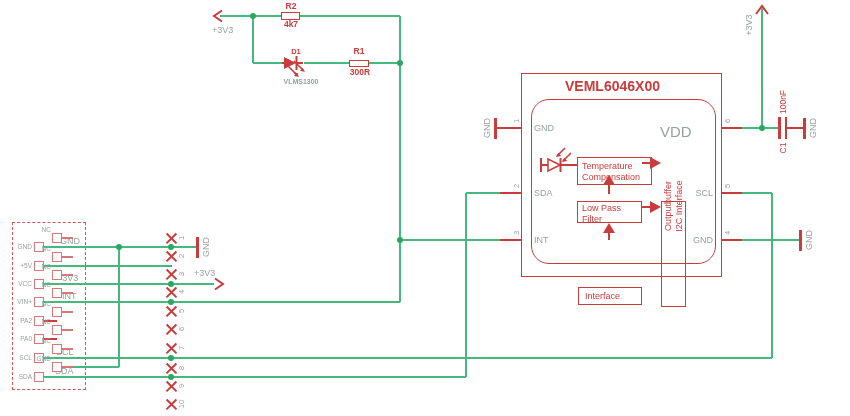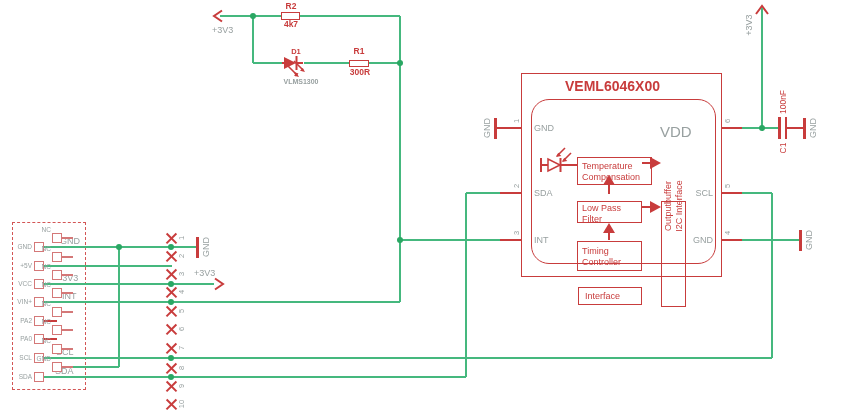--- a/index.html
+++ b/index.html
@@ -74,24 +74,20 @@
   <div class="txt redt" style="left:521px;top:78px;width:171px;text-align:center;font-size:14px;font-weight:600;padding-left:6px;">VEML6046X00</div>
   <div class="rbox" style="left:531px;top:99px;width:185px;height:165px;border-radius:18px;border-width:1.6px;"></div>
 
   <div class="icblock" style="left:577px;top:109px;width:75px;height:28px;padding:3px 0 0 4px;">
     <div>Temperature</div>
     <div>Compensation</div>
   </div>
   <div class="icblock" style="left:577px;top:153px;width:65px;height:22px;padding:1px 0 0 4px;">
     <div>Low Pass</div>
     <div>Filter</div>
-  </div>
-  <div class="icblock" style="left:577px;top:193px;width:65px;height:30px;padding:4px 0 0 4px;">
-    <div>Timing</div>
-    <div>Controller</div>
   </div>
   <div class="icblock" style="left:578px;top:239px;width:64px;height:18px;padding:3px 0 0 6px;">
     <div>Interface</div>
   </div>
   <div class="icblock" style="left:661px;top:153px;width:25px;height:106px;"></div>
   <div class="vtext redt" style="left:673px;top:206px;font-size:9px;line-height:10.5px;text-align:center;">
     <div>Outputbuffer</div>
     <div>I2C Interface</div>
   </div>
 

